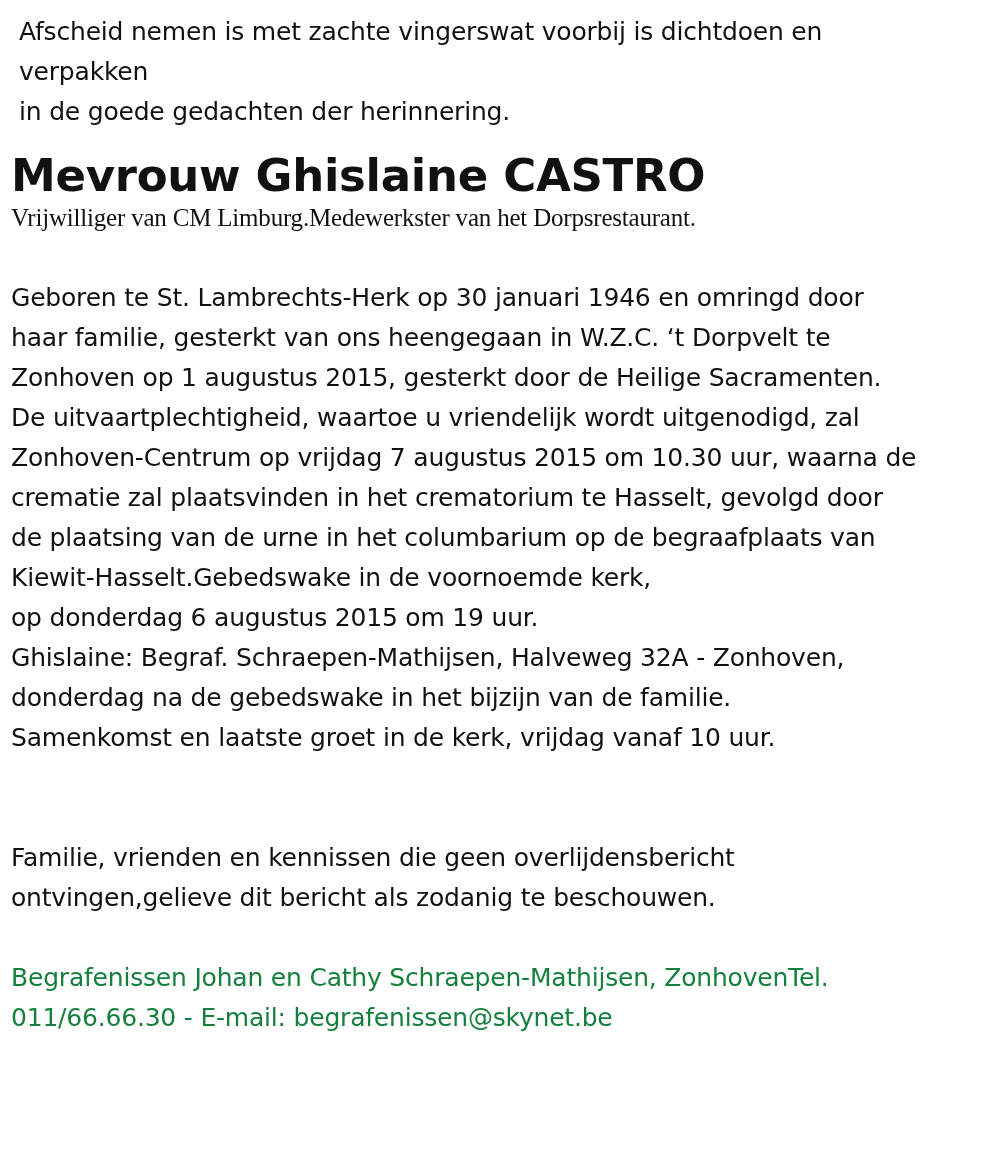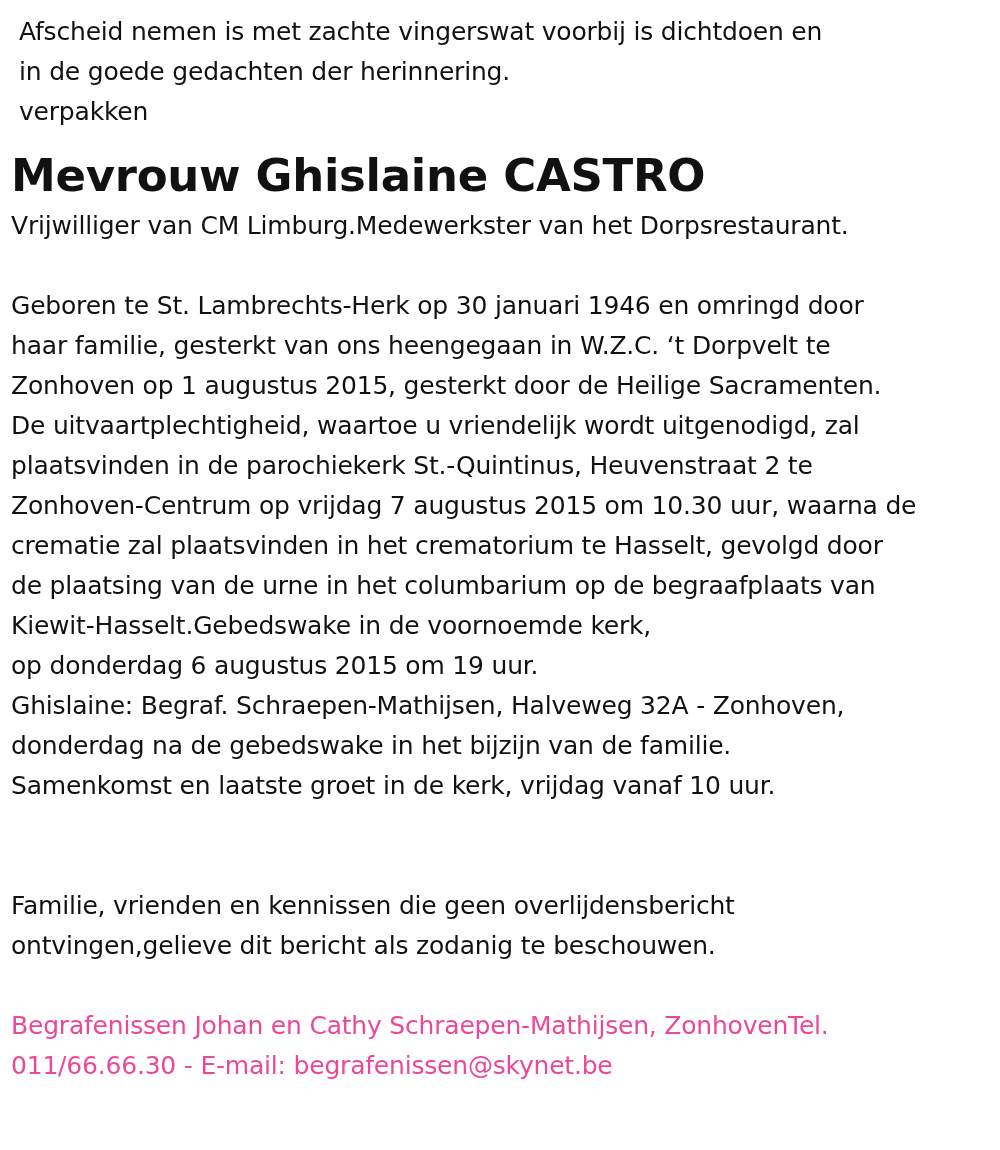--- a/index.html
+++ b/index.html
@@ -24,47 +24,46 @@
       letter-spacing: -0.2px;
     }
     .quote { margin: 8px; }
     .title {
       font-size: 45px;
       font-weight: bold;
       line-height: 44px;
       margin-top: 22px;
       letter-spacing: -0.3px;
     }
-    .subtitle { margin-top: 8px; }
+    .subtitle { margin-top: 0; font-family: Liberation Serif, serif; }
     .gap { height: 40px; }
-    .footer .line { color: #ec4899; }
+    .footer .line { color: #15803d; }
     .footer { margin-top: 0; }
   </style>
 </head>
 <body>
 
 <div class="page">
 
   <div class="quote">
     <div class="line">Afscheid nemen is met zachte vingerswat voorbij is dichtdoen en</div>
+    <div class="line">verpakken</div>
     <div class="line">in de goede gedachten der herinnering.</div>
-    <div class="line">verpakken</div>
   </div>
 
   <div class="title">Mevrouw Ghislaine CASTRO</div>
   <div class="line subtitle">Vrijwilliger van CM Limburg.Medewerkster van het Dorpsrestaurant.</div>
 
   <div class="gap"></div>
 
   <div class="announcement">
     <div class="line">Geboren te St. Lambrechts-Herk op 30 januari 1946 en omringd door</div>
     <div class="line">haar familie, gesterkt van ons heengegaan in W.Z.C. ‘t Dorpvelt te</div>
     <div class="line">Zonhoven op 1 augustus 2015, gesterkt door de Heilige Sacramenten.</div>
     <div class="line">De uitvaartplechtigheid, waartoe u vriendelijk wordt uitgenodigd, zal</div>
-    <div class="line">plaatsvinden in de parochiekerk St.-Quintinus, Heuvenstraat 2 te</div>
     <div class="line">Zonhoven-Centrum op vrijdag 7 augustus 2015 om 10.30 uur, waarna de</div>
     <div class="line">crematie zal plaatsvinden in het crematorium te Hasselt, gevolgd door</div>
     <div class="line">de plaatsing van de urne in het columbarium op de begraafplaats van</div>
     <div class="line">Kiewit-Hasselt.Gebedswake in de voornoemde kerk,</div>
     <div class="line">op donderdag 6 augustus 2015 om 19 uur.</div>
     <div class="line">Ghislaine: Begraf. Schraepen-Mathijsen, Halveweg 32A - Zonhoven,</div>
     <div class="line">donderdag na de gebedswake in het bijzijn van de familie.</div>
     <div class="line">Samenkomst en laatste groet in de kerk, vrijdag vanaf 10 uur.</div>
   </div>
 

